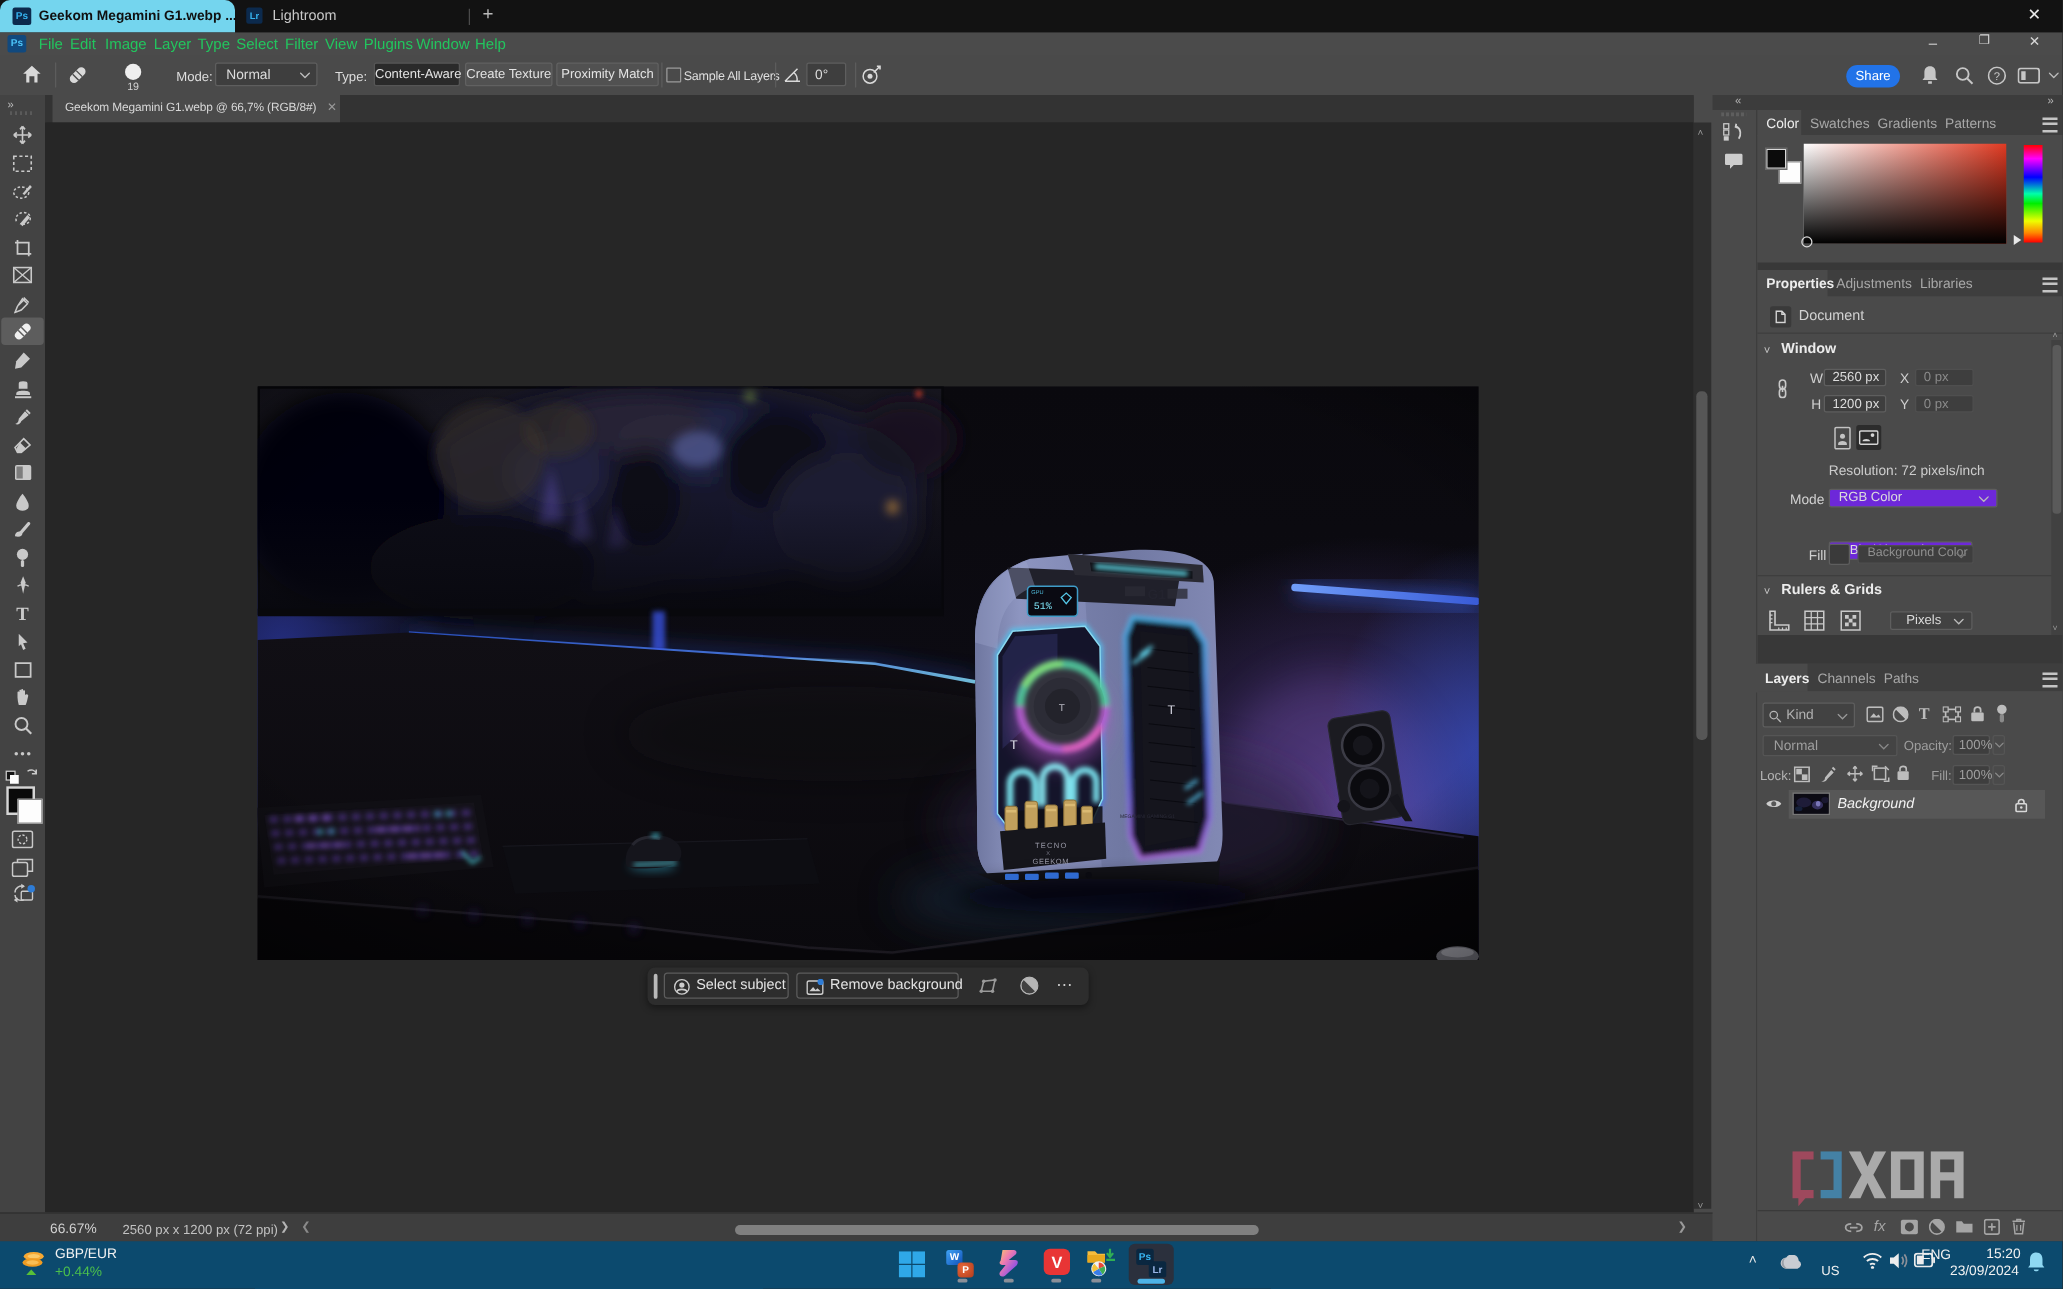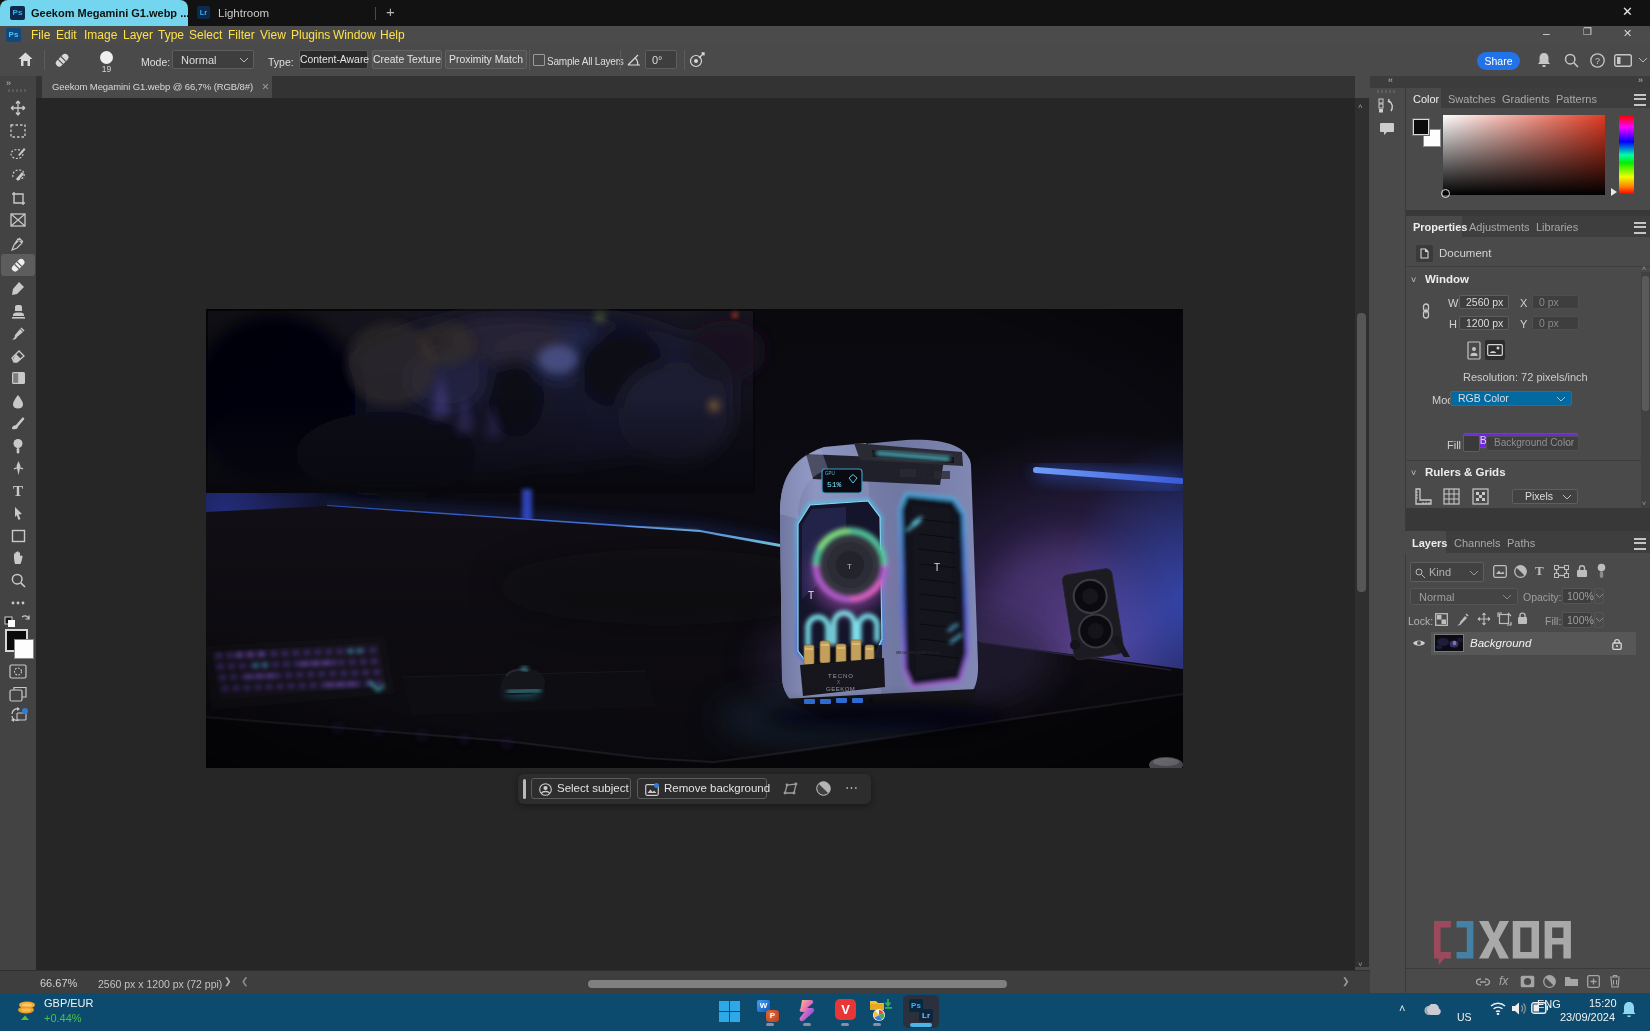--- a/index.html
+++ b/index.html
@@ -4,21 +4,21 @@
 .abs{position:absolute}
 #app{position:absolute;left:0;top:0;width:1650px;height:1031px}
 
 #titlebar{left:0;top:0;width:1650px;height:26px;background:#121212}
 #activetab{left:0;top:0;width:188px;height:26px;background:#74d5ee;border-radius:8px 8px 0 0}
 .psicon{width:15px;height:14px;background:#0c2a4d;border-radius:2px;color:#35b3f0;font-size:8px;font-weight:bold;text-align:center;line-height:14px}
 #activetab .lbl{position:absolute;left:31px;top:7px;font-size:11px;font-weight:bold;color:#101010;white-space:nowrap}
 .tabtxt{color:#c9c9c9;font-size:11.5px}
 
 #menubar{left:0;top:26px;width:1650px;height:18px;background:#4b4b4b}
-#menubar span{position:absolute;top:2px;color:#fde047;font-size:12px}
+#menubar span{position:absolute;top:2px;color:#22c55e;font-size:12px}
 
 #optbar{left:0;top:44px;width:1650px;height:32px;background:#4a4a4a;border-bottom:1px solid #353535}
 .vsep{position:absolute;width:1px;background:#5c5c5c}
 .obtn{position:absolute;height:19px;white-space:nowrap;border:1px solid #616161;border-radius:2px;color:#e3e3e3;text-align:center;background:#515151;box-sizing:border-box;font-size:10.4px}
 .field{position:absolute;background:#3e3e3e;border:1px solid #5e5e5e;border-radius:2px;box-sizing:border-box;color:#dcdcdc;font-size:11px;white-space:nowrap}
 
 #toolbar{left:0;top:76px;width:36px;height:894px;background:#434343;border-right:1px solid #333}
 .tool{position:absolute;left:1px;width:34px;height:22px;display:flex;align-items:center;justify-content:center}
 
 #doctabrow{left:36px;top:76px;width:1319px;height:22px;background:#333333}
@@ -662,21 +662,21 @@
         <path d="M3.5 14 C3.5 11 10.5 11 10.5 14 L10.5 15 H3.5 Z" fill="#c3c3c3"></path>
       </svg>
 <div class="abs" style="left:130px;top:264px;width:20px;height:20px;background:#2c2c2c;border-radius:2px"></div>
 <svg class="abs" style="left:132px;top:268px" width="16" height="12" viewBox="0 0 16 12">
         <rect x="0.7" y="0.7" width="14.6" height="10.6" rx="1" fill="none" stroke="#d5d5d5" stroke-width="1.2"></rect>
         <circle cx="11" cy="4" r="1.5" fill="#d5d5d5"></circle>
         <path d="M3 9 C3 6.5 9 6.5 9 9 Z" fill="#d5d5d5"></path>
       </svg>
 <div class="abs" style="left:108px;top:295px;color:#cccccc;font-size:11px">Resolution: 72 pixels/inch</div>
 <div class="abs" style="left:77px;top:318px;color:#d0d0d0;font-size:11px">Mode</div>
-<div class="field" style="left:95px;top:315px;width:122px;height:15px;font-size:10.5px;background:#0369a1"><span style="margin-left:7px">RGB Color</span><svg style="position:absolute;right:6px;top:5px" width="8" height="5">
+<div class="field" style="left:108px;top:315px;width:135px;height:15px;font-size:10.5px;background:#6d28d9"><span style="margin-left:7px">RGB Color</span><svg style="position:absolute;right:6px;top:5px" width="8" height="5">
           <path d="M0 0 L4 4 L8 0" stroke="#bbb" fill="none"></path>
         </svg></div>
 <div class="field" style="left:108px;top:357px;width:115px;height:15px;font-size:10.5px;background:#6d28d9"><span style="margin-left:7px">8 Bits/Channel</span><svg style="position:absolute;right:6px;top:5px" width="8" height="5">
           <path d="M0 0 L4 4 L8 0" stroke="#bbb" fill="none"></path>
         </svg></div>
 <div class="abs" style="left:92px;top:363px;color:#d0d0d0;font-size:11px">Fill</div>
 <div class="abs" style="left:108px;top:359px;width:15px;height:15px;background:#3a3a3a;border:1px solid #5e5e5e;border-radius:2px"></div>
 <div class="field" style="left:131px;top:360px;width:93px;height:15px;font-size:10px;color:#8f8f8f;border-color:#4f4f4f"><span style="margin-left:7px">Background Color</span><svg style="position:absolute;right:5px;top:5px" width="8" height="5">
           <path d="M0 0 L4 4 L8 0" stroke="#777" fill="none"></path>
         </svg></div>

